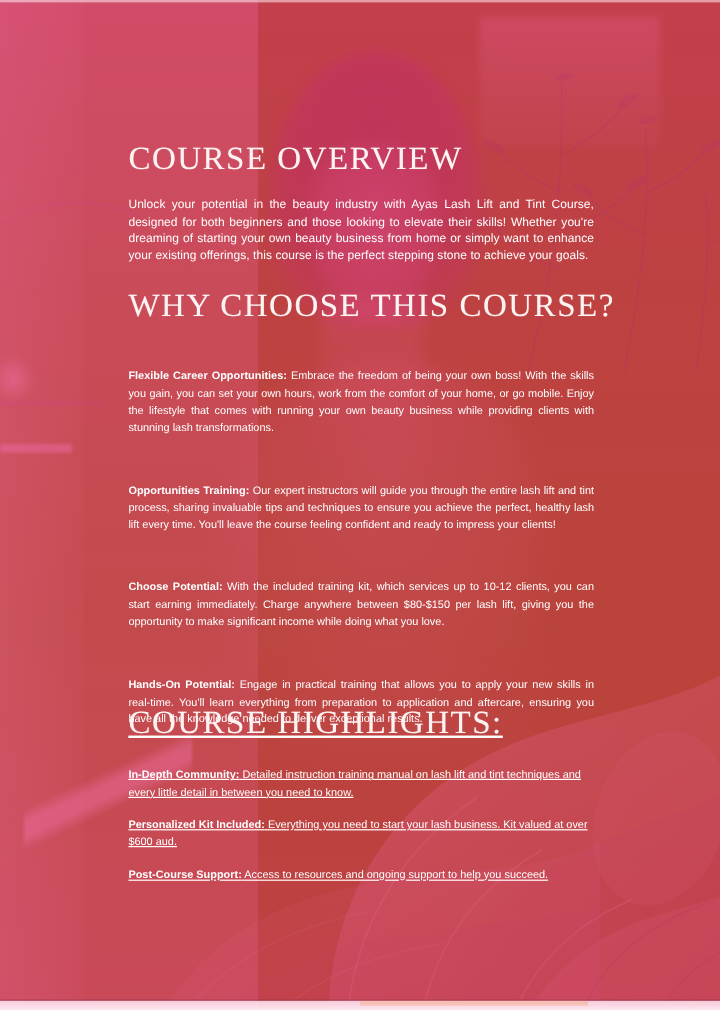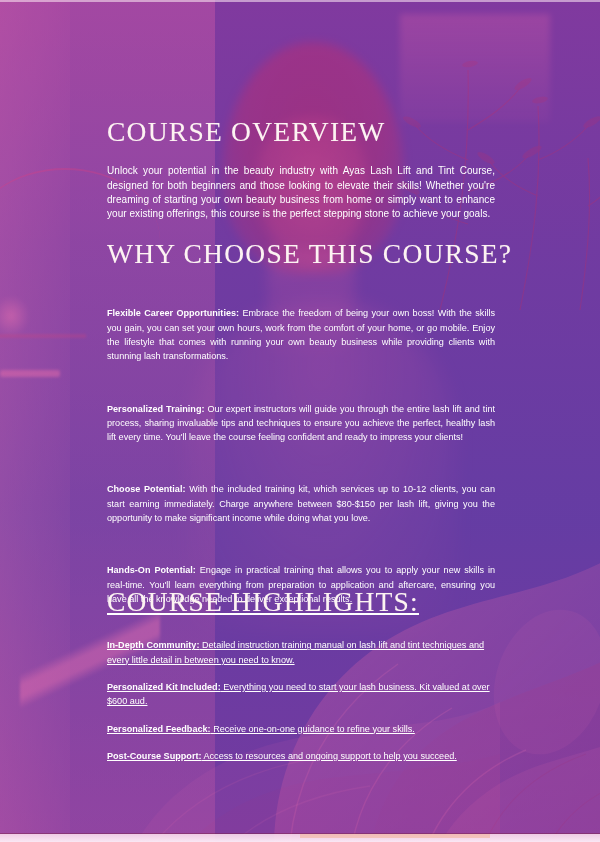--- a/index.html
+++ b/index.html
@@ -9,21 +9,21 @@
   }
   body {
     font-family: "Liberation Sans", sans-serif;
   }
 
   .page {
     position: relative;
     width: 600px;
     height: 842px;
     overflow: hidden;
-    background: #1d4ed8;
+    background: #a16207;
   }
 
   
   .photo-layer {
     position: absolute;
     inset: 0;
     overflow: hidden;
   }
   .photo-layer > * { position: absolute; }
 
@@ -330,21 +330,21 @@
 
     <section class="sec-why">
       <h1 class="heading">Why Choose This Course?</h1>
       <div class="items">
 
         <p class="block">
           <b>Flexible Career Opportunities:</b><span> Embrace the freedom of being your own boss! With the skills you gain, you can set your own hours, work from the comfort of your home, or go mobile. Enjoy the lifestyle that comes with running your own beauty business while providing clients with stunning lash transformations.</span>
         </p>
 
         <p class="block">
-          <b>Personalized Training:</b><span> Our expert instructors will guide you through the entire lash lift and tint process, sharing invaluable tips and techniques to ensure you achieve the perfect, healthy lash lift every time. You'll leave the course feeling confident and ready to impress your clients!</span>
+          <b>Opportunities Training:</b><span> Our expert instructors will guide you through the entire lash lift and tint process, sharing invaluable tips and techniques to ensure you achieve the perfect, healthy lash lift every time. You'll leave the course feeling confident and ready to impress your clients!</span>
         </p>
 
         <p class="block">
           <b>Choose Potential:</b><span> With the included training kit, which services up to 10-12 clients, you can start earning immediately. Charge anywhere between $80-$150 per lash lift, giving you the opportunity to make significant income while doing what you love.</span>
         </p>
 
         <p class="block">
           <b>Hands-On Potential:</b><span> Engage in practical training that allows you to apply your new skills in real-time. You'll learn everything from preparation to application and aftercare, ensuring you have all the knowledge needed to deliver exceptional results.</span>
         </p>
 
@@ -357,23 +357,20 @@
       <div class="items">
 
         <p class="block">
           <b>In-Depth Community:</b><span> Detailed instruction training manual on lash lift and tint techniques and every little detail in between you need to know.</span>
         </p>
 
         <p class="block">
           <b>Personalized Kit Included:</b><span> Everything you need to start your lash business. Kit valued at over $600 aud.</span>
         </p>
 
-        <p class="block">
-          <b>Personalized Feedback:</b><span> Receive one-on-one guidance to refine your skills.</span>
-        </p>
 
         <p class="block">
           <b>Post-Course Support:</b><span> Access to resources and ongoing support to help you succeed.</span>
         </p>
 
       </div>
     </section>
 
   </div>
 </div>

